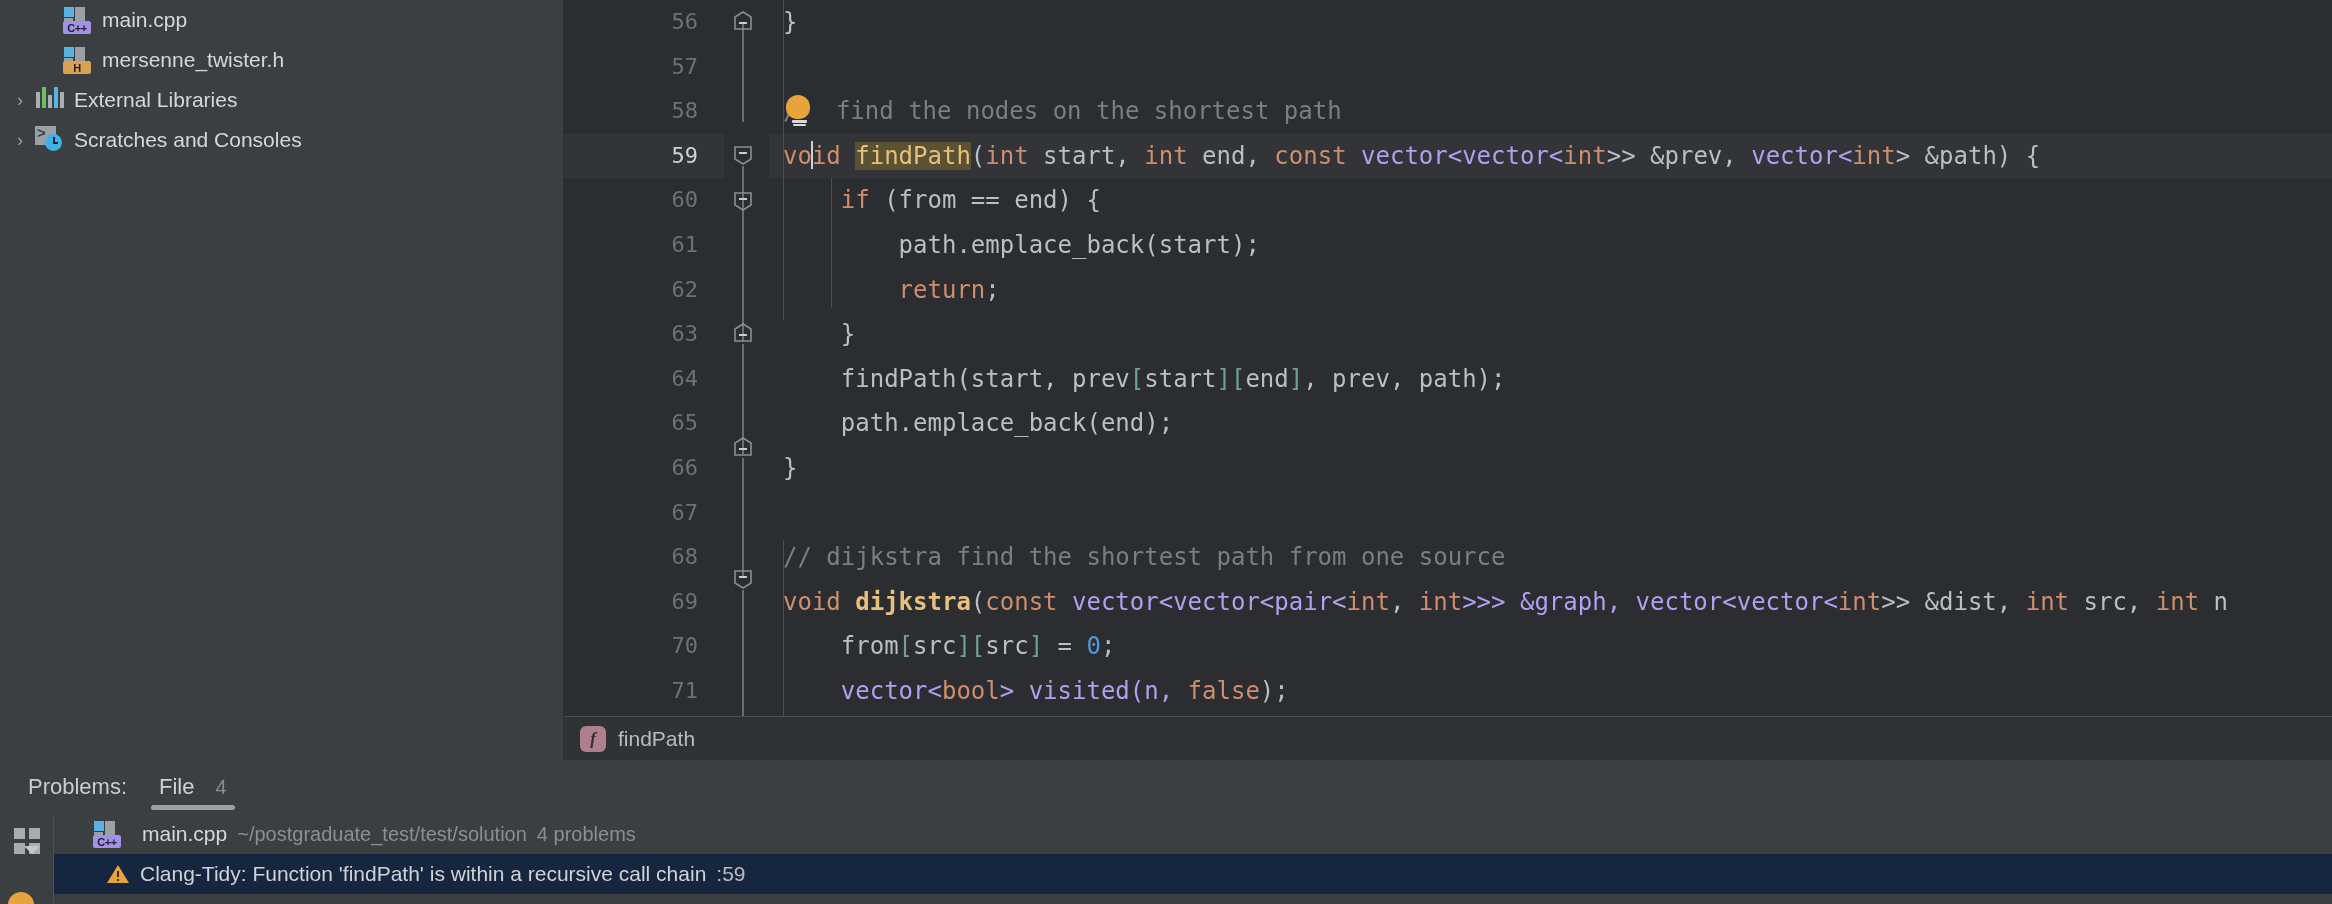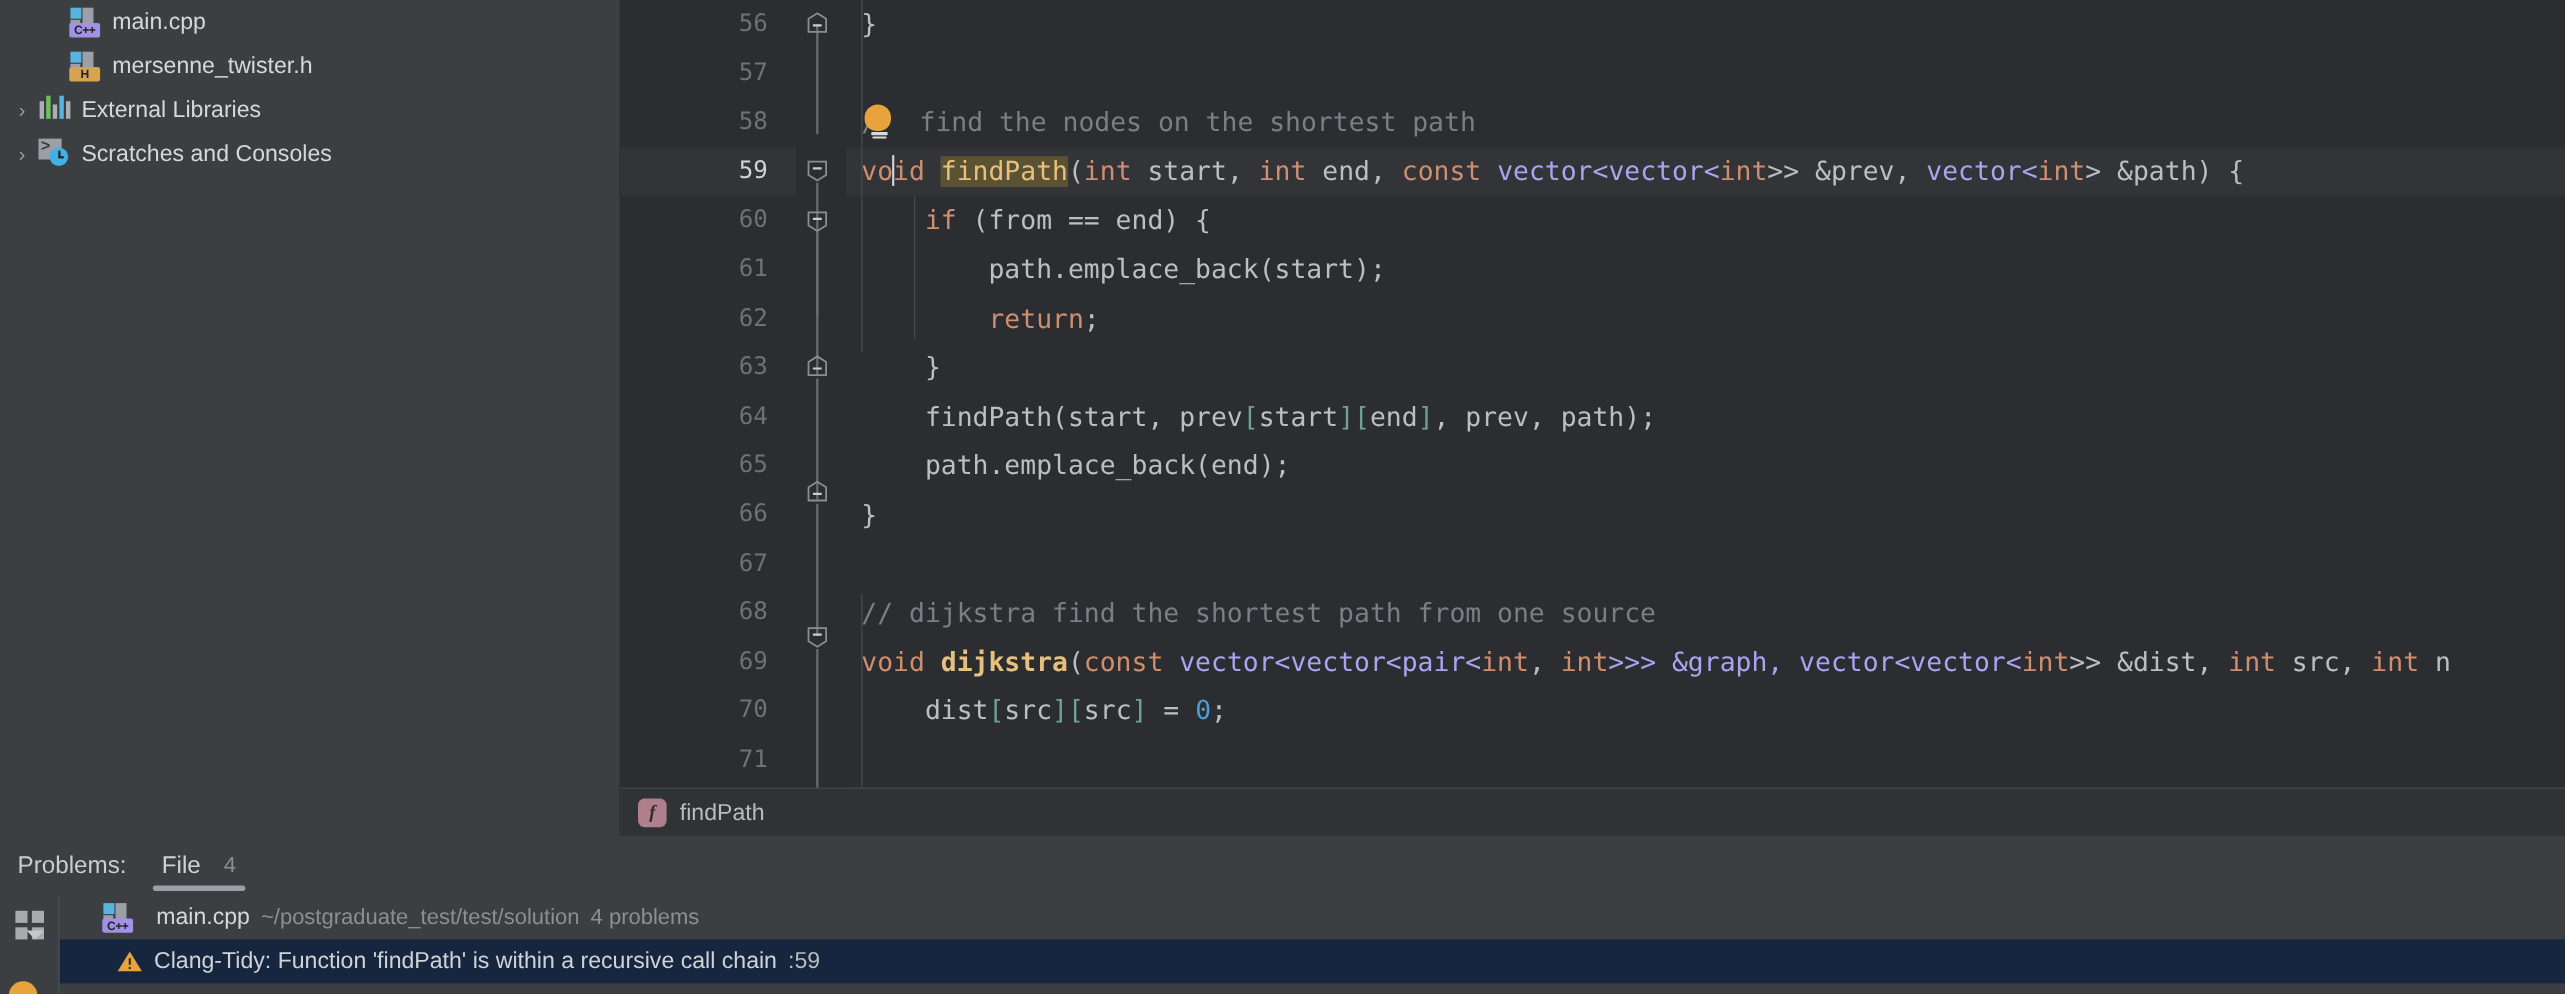--- a/index.html
+++ b/index.html
@@ -109,21 +109,21 @@
   
   .breadcrumb{height:44px;background:#303336;border-top:1px solid #4a4d50;
               display:flex;align-items:center;padding-left:16px;gap:12px;}
   .fbadge{width:26px;height:26px;border-radius:6px;background:#b07f8e;color:#3a2b31;
           font-size:17px;font-weight:bold;display:flex;align-items:center;justify-content:center;
           font-family:"Liberation Serif",serif;font-style:italic;}
   .bc-text{font-size:21px;color:#b9bcc0;}
 
   
   .problems{height:144px;background:var(--bg-panel);display:flex;flex-direction:column;}
-  .pr-header{height:54px;display:flex;align-items:center;padding-left:8px;gap:0;}
+  .pr-header{height:54px;display:flex;align-items:center;padding-left:20px;gap:0;}
   .pr-title{font-size:22px;color:#c9ccd0;padding:0 10px 0 8px;}
   .pr-tab{position:relative;height:54px;display:flex;align-items:center;gap:21px;padding:0 22px;font-size:22px;color:#cfd2d6;}
   .pr-tab .cnt{color:#8b8f94;font-size:20px;}
   .pr-tab.active:after{content:"";position:absolute;left:14px;right:14px;bottom:4px;height:5px;border-radius:3px;background:#9aa0a6;}
 
   .pr-body{flex:1 1 auto;display:flex;min-height:0;}
   .pr-side{flex:0 0 54px;background:var(--bg-panel);border-right:1px solid #4e5154;position:relative;}
   .grid-ico{position:absolute;left:14px;top:14px;width:28px;height:24px;}
   .grid-ico i{position:absolute;width:11px;height:11px;background:#a8acb1;}
   .grid-ico i:nth-child(1){left:0;top:0;}
@@ -294,22 +294,23 @@
           <div class="codeline"><span>    path.emplace_back(end);</span></div>
 
           <div class="codeline"><span>}</span></div>
 
           <div class="codeline"><span></span></div>
 
           <div class="codeline"><span class="c">// dijkstra find the shortest path from one source</span></div>
 
           <div class="codeline"><span class="k">void</span><span> </span><span class="fb">dijkstra</span><span>(</span><span class="k">const</span><span class="t"> vector&lt;vector&lt;pair&lt;</span><span class="k">int</span><span>, </span><span class="k">int</span><span class="t">&gt;&gt;&gt; &amp;graph, vector&lt;vector&lt;</span><span class="k">int</span><span>&gt;&gt; &amp;dist, </span><span class="k">int</span><span> src, </span><span class="k">int</span><span> n</span></div>
 
-          <div class="codeline"><span>    dist</span><span class="br">[</span><span>src</span><span class="br">]</span><span class="br">[</span><span>src</span><span class="br">]</span><span> = </span><span class="n">0</span><span>;</span></div>
-
+          <div class="codeline"><span>    from</span><span class="br">[</span><span>src</span><span class="br">]</span><span class="br">[</span><span>src</span><span class="br">]</span><span> = </span><span class="n">0</span><span>;</span></div>
+
+          <div class="codeline"><span class="t">    vector&lt;</span><span class="k">bool</span><span class="t">&gt; visited(n, </span><span class="k">false</span><span>);</span></div>
 
           <div class="bulb" style="left:17px;top:95px;">
             <div class="glass"></div>
               <div class="base"></div>
               <div class="base2"></div>
           </div>
 
         </div>
       </div>
 

